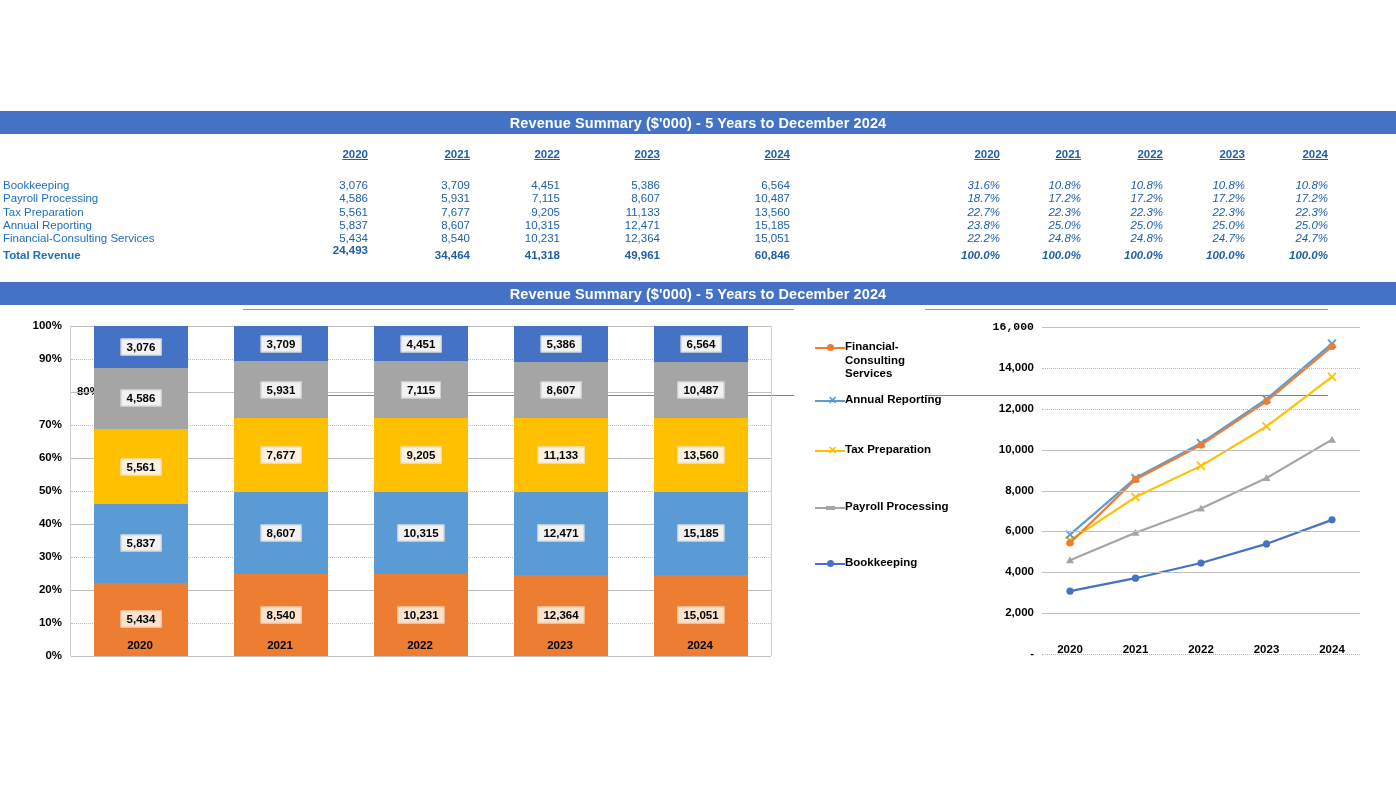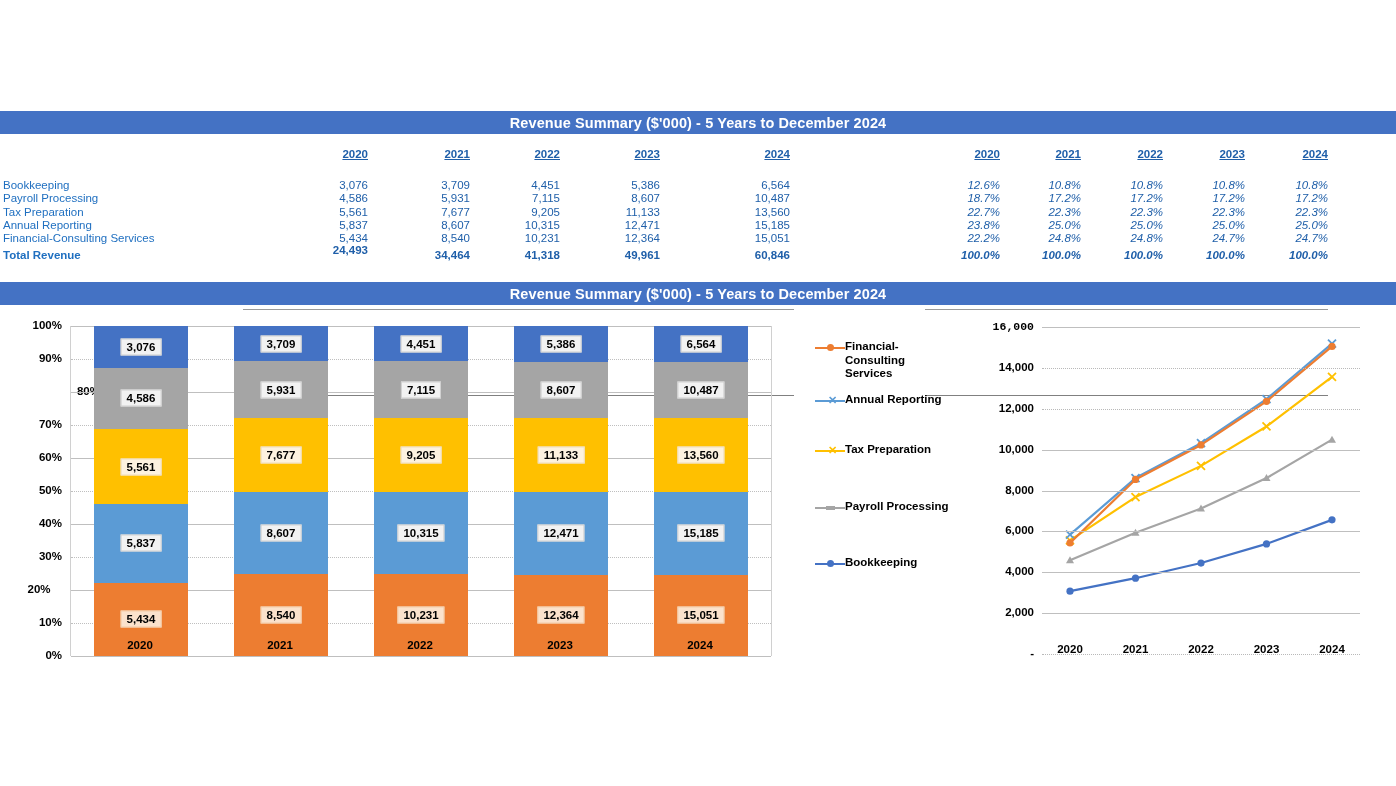--- a/index.html
+++ b/index.html
@@ -149,21 +149,21 @@
   <div class="tbl" id="table-percent" style="left:0;top:145px;width:1396px;height:120px;">
     <div id="tp-headers">
         <div class="yr" style="left: 940px; width: 60px; top: 3px;">2020</div>
         <div class="yr" style="left: 1021px; width: 60px; top: 3px;">2021</div>
         <div class="yr" style="left: 1103px; width: 60px; top: 3px;">2022</div>
         <div class="yr" style="left: 1185px; width: 60px; top: 3px;">2023</div>
         <div class="yr" style="left: 1268px; width: 60px; top: 3px;">2024</div>
       </div>
     <div class="rule" id="tp-rule-top" style="left:925px;top:164px;width:403px;"></div>
     <div id="tp-body">
-        <div class="cell pct" style="top: 34px; left: 930px; width: 70px;">12.6%</div>
+        <div class="cell pct" style="top: 34px; left: 930px; width: 70px;">31.6%</div>
         <div class="cell pct" style="top: 34px; left: 1011px; width: 70px;">10.8%</div>
         <div class="cell pct" style="top: 34px; left: 1093px; width: 70px;">10.8%</div>
         <div class="cell pct" style="top: 34px; left: 1175px; width: 70px;">10.8%</div>
         <div class="cell pct" style="top: 34px; left: 1258px; width: 70px;">10.8%</div>
         <div class="cell pct" style="top: 47.3px; left: 930px; width: 70px;">18.7%</div>
         <div class="cell pct" style="top: 47.3px; left: 1011px; width: 70px;">17.2%</div>
         <div class="cell pct" style="top: 47.3px; left: 1093px; width: 70px;">17.2%</div>
         <div class="cell pct" style="top: 47.3px; left: 1175px; width: 70px;">17.2%</div>
         <div class="cell pct" style="top: 47.3px; left: 1258px; width: 70px;">17.2%</div>
         <div class="cell pct" style="top: 60.6px; left: 930px; width: 70px;">22.7%</div>
@@ -189,21 +189,21 @@
       </div>
     <div class="rule" id="tp-rule-bot" style="left:925px;top:250px;width:403px;border-top:1px solid #808080;"></div>
   </div>
 
   <div class="banner" id="banner-bottom">Revenue Summary ($'000) - 5 Years to December 2024</div>
 
   <div id="bar-chart">
     <div id="bar-ylabels">
         <div class="ylab" style="top: 344px; left: 0px; width: 62px;">0%</div>
         <div class="ylab" style="top: 311px; left: 0px; width: 62px;">10%</div>
-        <div class="ylab" style="top: 278px; left: 8px; width: 62px; text-align: center;">20%</div>
+        <div class="ylab" style="top: 278px; left: 0px; width: 62px;">20%</div>
         <div class="ylab" style="top: 245px; left: 0px; width: 62px;">30%</div>
         <div class="ylab" style="top: 212px; left: 0px; width: 62px;">40%</div>
         <div class="ylab" style="top: 179px; left: 0px; width: 62px;">50%</div>
         <div class="ylab" style="top: 146px; left: 0px; width: 62px;">60%</div>
         <div class="ylab" style="top: 113px; left: 0px; width: 62px;">70%</div>
         <div class="ylab" style="top: 80px; left: 12px; width: 62px; padding-left: 26px;">80%</div>
         <div class="ylab" style="top: 47px; left: 0px; width: 62px;">90%</div>
         <div class="ylab" style="top: 14px; left: 0px; width: 62px;">100%</div>
       </div>
     <div class="plot-frame" id="bar-plot">

